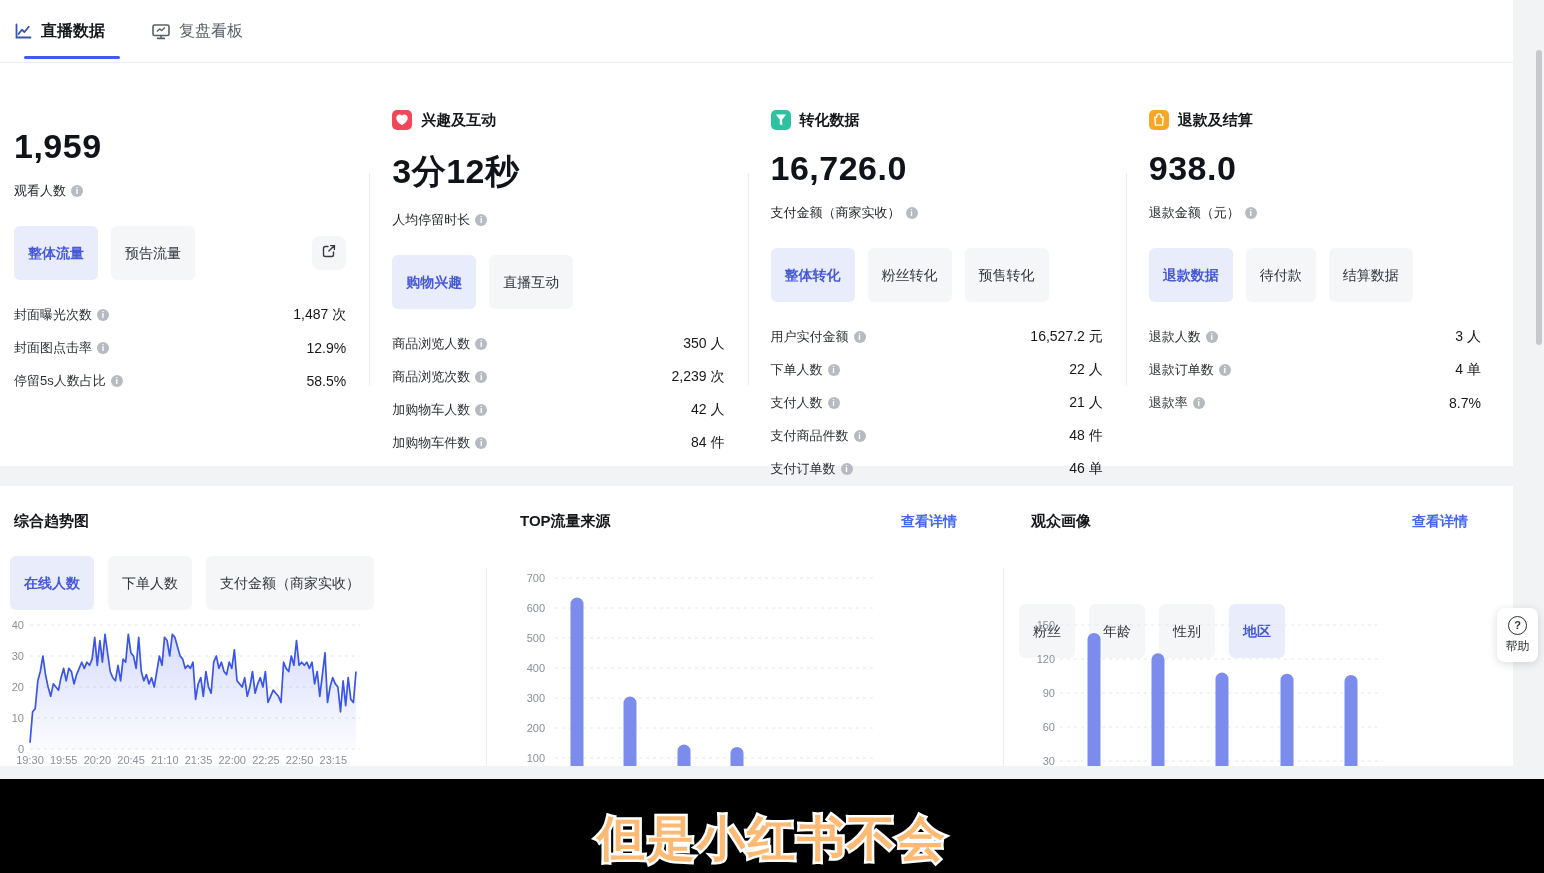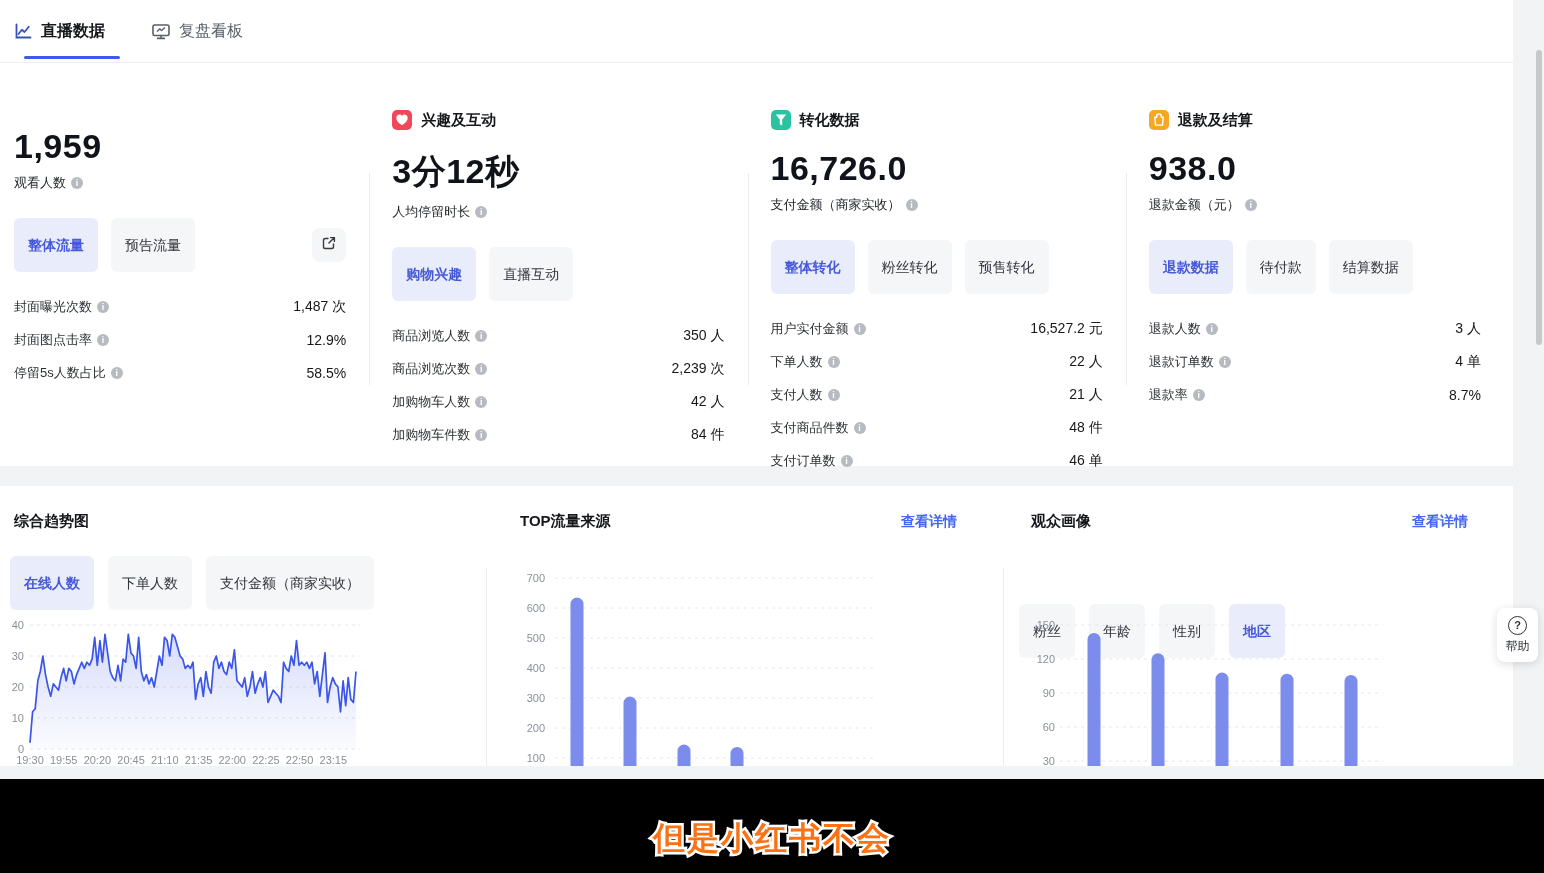--- a/index.html
+++ b/index.html
@@ -14,21 +14,21 @@
   .tab-underline{position:absolute;left:10px;top:56px;width:96px;height:3px;border-radius:2px;background:#3d5af1;}
   .tab svg{display:block;}
   
   .cards-row{position:absolute;left:0;top:63px;width:1513px;height:403px;background:#fff;display:flex;}
   .card{flex:1;position:relative;padding:46px 32px 0 14px;box-sizing:border-box;}
   .card:not(:last-child)::after{content:"";position:absolute;right:8px;top:110px;height:212px;width:1px;background:#ececf0;}
   .card-header{display:flex;align-items:center;gap:9px;height:22px;}
   .card-header .cicon{width:20px;height:20px;}
   .card-title{font-size:15px;font-weight:700;color:#16181c;}
   .big-value{margin-top:18px;font-size:34px;font-weight:700;letter-spacing:.5px;color:#101319;}
-  .big-label{margin-top:8px;font-size:13px;color:#23262c;display:flex;align-items:center;}
+  .big-label{margin-top:16px;font-size:13px;color:#23262c;display:flex;align-items:center;}
   .chips{display:flex;gap:13px;margin-top:26px;align-items:center;}
   .chip{height:30px;line-height:30px;padding:12px 14px;border-radius:6px;background:#f5f6f8;
         font-size:14px;color:#30343b;cursor:pointer;white-space:nowrap;}
   .chip.active{background:#e9ecfb;color:#4659d8;font-weight:600;}
   .ext-btn{margin-left:auto;width:34px;height:34px;border-radius:8px;background:#f5f6f8;
            display:flex;align-items:center;justify-content:center;cursor:pointer;}
   .rows{margin-top:18px;}
   .krow{display:flex;justify-content:space-between;align-items:center;height:33px;}
   .krow .lbl{font-size:13px;color:#2c2f35;display:flex;align-items:center;}
   .krow .val{font-size:14px;color:#16181c;}
@@ -50,21 +50,21 @@
   .help-btn{position:absolute;left:1497px;top:608px;width:41px;height:54px;background:#fff;border-radius:8px;
             box-shadow:0 2px 10px rgba(0,0,0,.14);display:flex;flex-direction:column;align-items:center;
             justify-content:center;gap:3px;cursor:pointer;}
   .help-btn .q{width:17px;height:17px;border:1.7px solid #2e3238;border-radius:50%;display:flex;align-items:center;
                justify-content:center;font-size:11px;font-weight:700;color:#2e3238;}
   .help-btn .hl{font-size:12px;color:#2e3238;}
   .scroll-thumb{position:absolute;left:1536px;top:50px;width:6px;height:295px;border-radius:3px;background:#c6c8cc;cursor:pointer;}
   
   .subtitle-bar{position:absolute;left:0;top:779px;width:1544px;height:94px;background:#000;
                 display:flex;align-items:center;justify-content:center;}
-  .subtitle{padding-top:26px;font-size:32px;font-weight:900;color:#f97316;
+  .subtitle{padding-top:26px;font-size:48px;font-weight:900;color:#fdba74;
             -webkit-text-stroke:5px #fff;paint-order:stroke fill;letter-spacing:2px;}
 </style>
 </head>
 <body>
 
 <div class="page">
 
   <div class="topbar">
     <div class="tab tab-live">
       <span>

